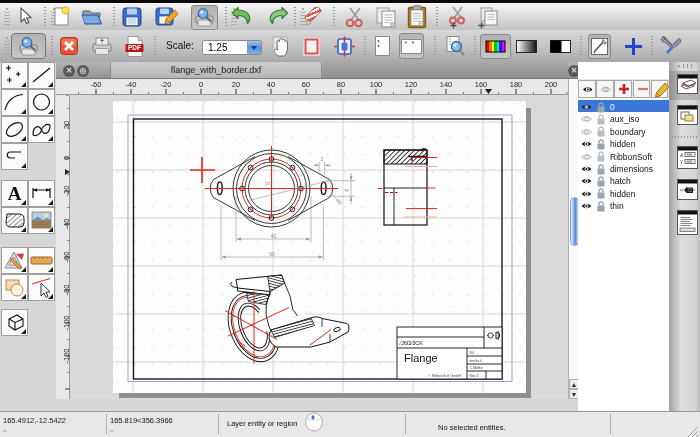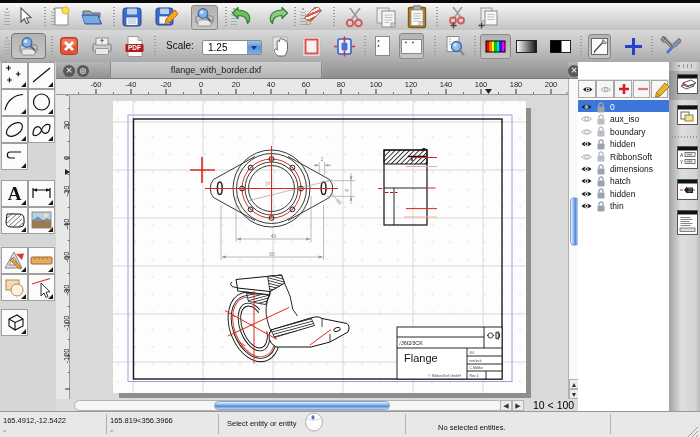--- a/index.html
+++ b/index.html
@@ -730,31 +730,24 @@
           <path d="M6 10 l3 -3.5 v7 z" fill="#222"></path>
           <rect x="9" y="7.5" width="6" height="5.5" fill="#222"></rect>
           <path d="M10 8.5 h4 M10 10 h4 M10 11.5 h4" stroke="#888" stroke-width="0.6"></path>
         </svg></div>
     <div class="sicon" style="top:148px;height:25px;"><svg width="19" height="23">
           <rect x="0" y="0" width="19" height="3.5" fill="#111"></rect>
           <path d="M2.5 6.5 h10 M2.5 8.5 h12 M2.5 10.5 h9 M2.5 12.5 h12 M2.5 14.5 h10" stroke="#666" stroke-width="0.8"></path>
           <rect x="2" y="17" width="15" height="3.5" fill="#ddd" stroke="#555" stroke-width="0.7"></rect>
         </svg></div>
   </div>
-  <div id="hscrollrow" class="abs">
-    <div style="position:absolute;left:18px;top:0.5px;width:429px;height:11px;background:#f6f6f6;border:1px solid #b2b2b2;border-radius:5.5px;"></div>
-    <div style="position:absolute;left:158px;top:1.5px;width:176px;height:9px;border-radius:4.5px;background:linear-gradient(#e7f1fc,#8cb4ee 40%,#5286d8 60%,#c2d8f5);border:0.5px solid #88a8d0;"></div>
-    <div style="position:absolute;left:444px;top:0.5px;width:12px;height:11px;background:#ececec;border:1px solid #b2b2b2;font-size:7px;color:#333;text-align:center;line-height:10px;">◀</div>
-    <div style="position:absolute;left:456px;top:0.5px;width:12px;height:11px;background:#ececec;border:1px solid #b2b2b2;font-size:7px;color:#333;text-align:center;line-height:10px;">▶</div>
-    <span style="position:absolute;left:477px;top:0px;font-size:10.5px;color:#000;">10 &lt; 100</span>
-  </div>
   <div id="status" class="abs">
     <span style="position:absolute;left:3px;top:4px;">165.4912,-12.5422</span>
     <span style="position:absolute;left:110px;top:4px;">165.819&lt;356.3966</span>
-    <span style="position:absolute;left:227px;top:7px;">Select entity or entity</span>
+    <span style="position:absolute;left:227px;top:7px;">Layer entity or region</span>
     <span style="position:absolute;left:438px;top:11px;">No selected entities.</span>
     <div class="sdiv" style="left:106px;"></div>
     <div class="sdiv" style="left:218px;"></div>
     <div class="sdiv" style="left:405px;"></div>
     <div class="sdiv" style="left:610px;"></div>
     <span style="position:absolute;left:3px;top:16px;color:#999;font-size:6px;">=</span>
     <span style="position:absolute;left:110px;top:16px;color:#999;font-size:6px;">=</span>
     <svg style="position:absolute;left:303px;top:0px;" width="24" height="20">
         <ellipse cx="11" cy="10" rx="8.5" ry="9" fill="#fdfdfd" stroke="#a0a0a0" stroke-width="1"></ellipse>
         <ellipse cx="11" cy="10" rx="8.5" ry="9" fill="none" stroke="#d8d8d8" stroke-width="0.5"></ellipse>

